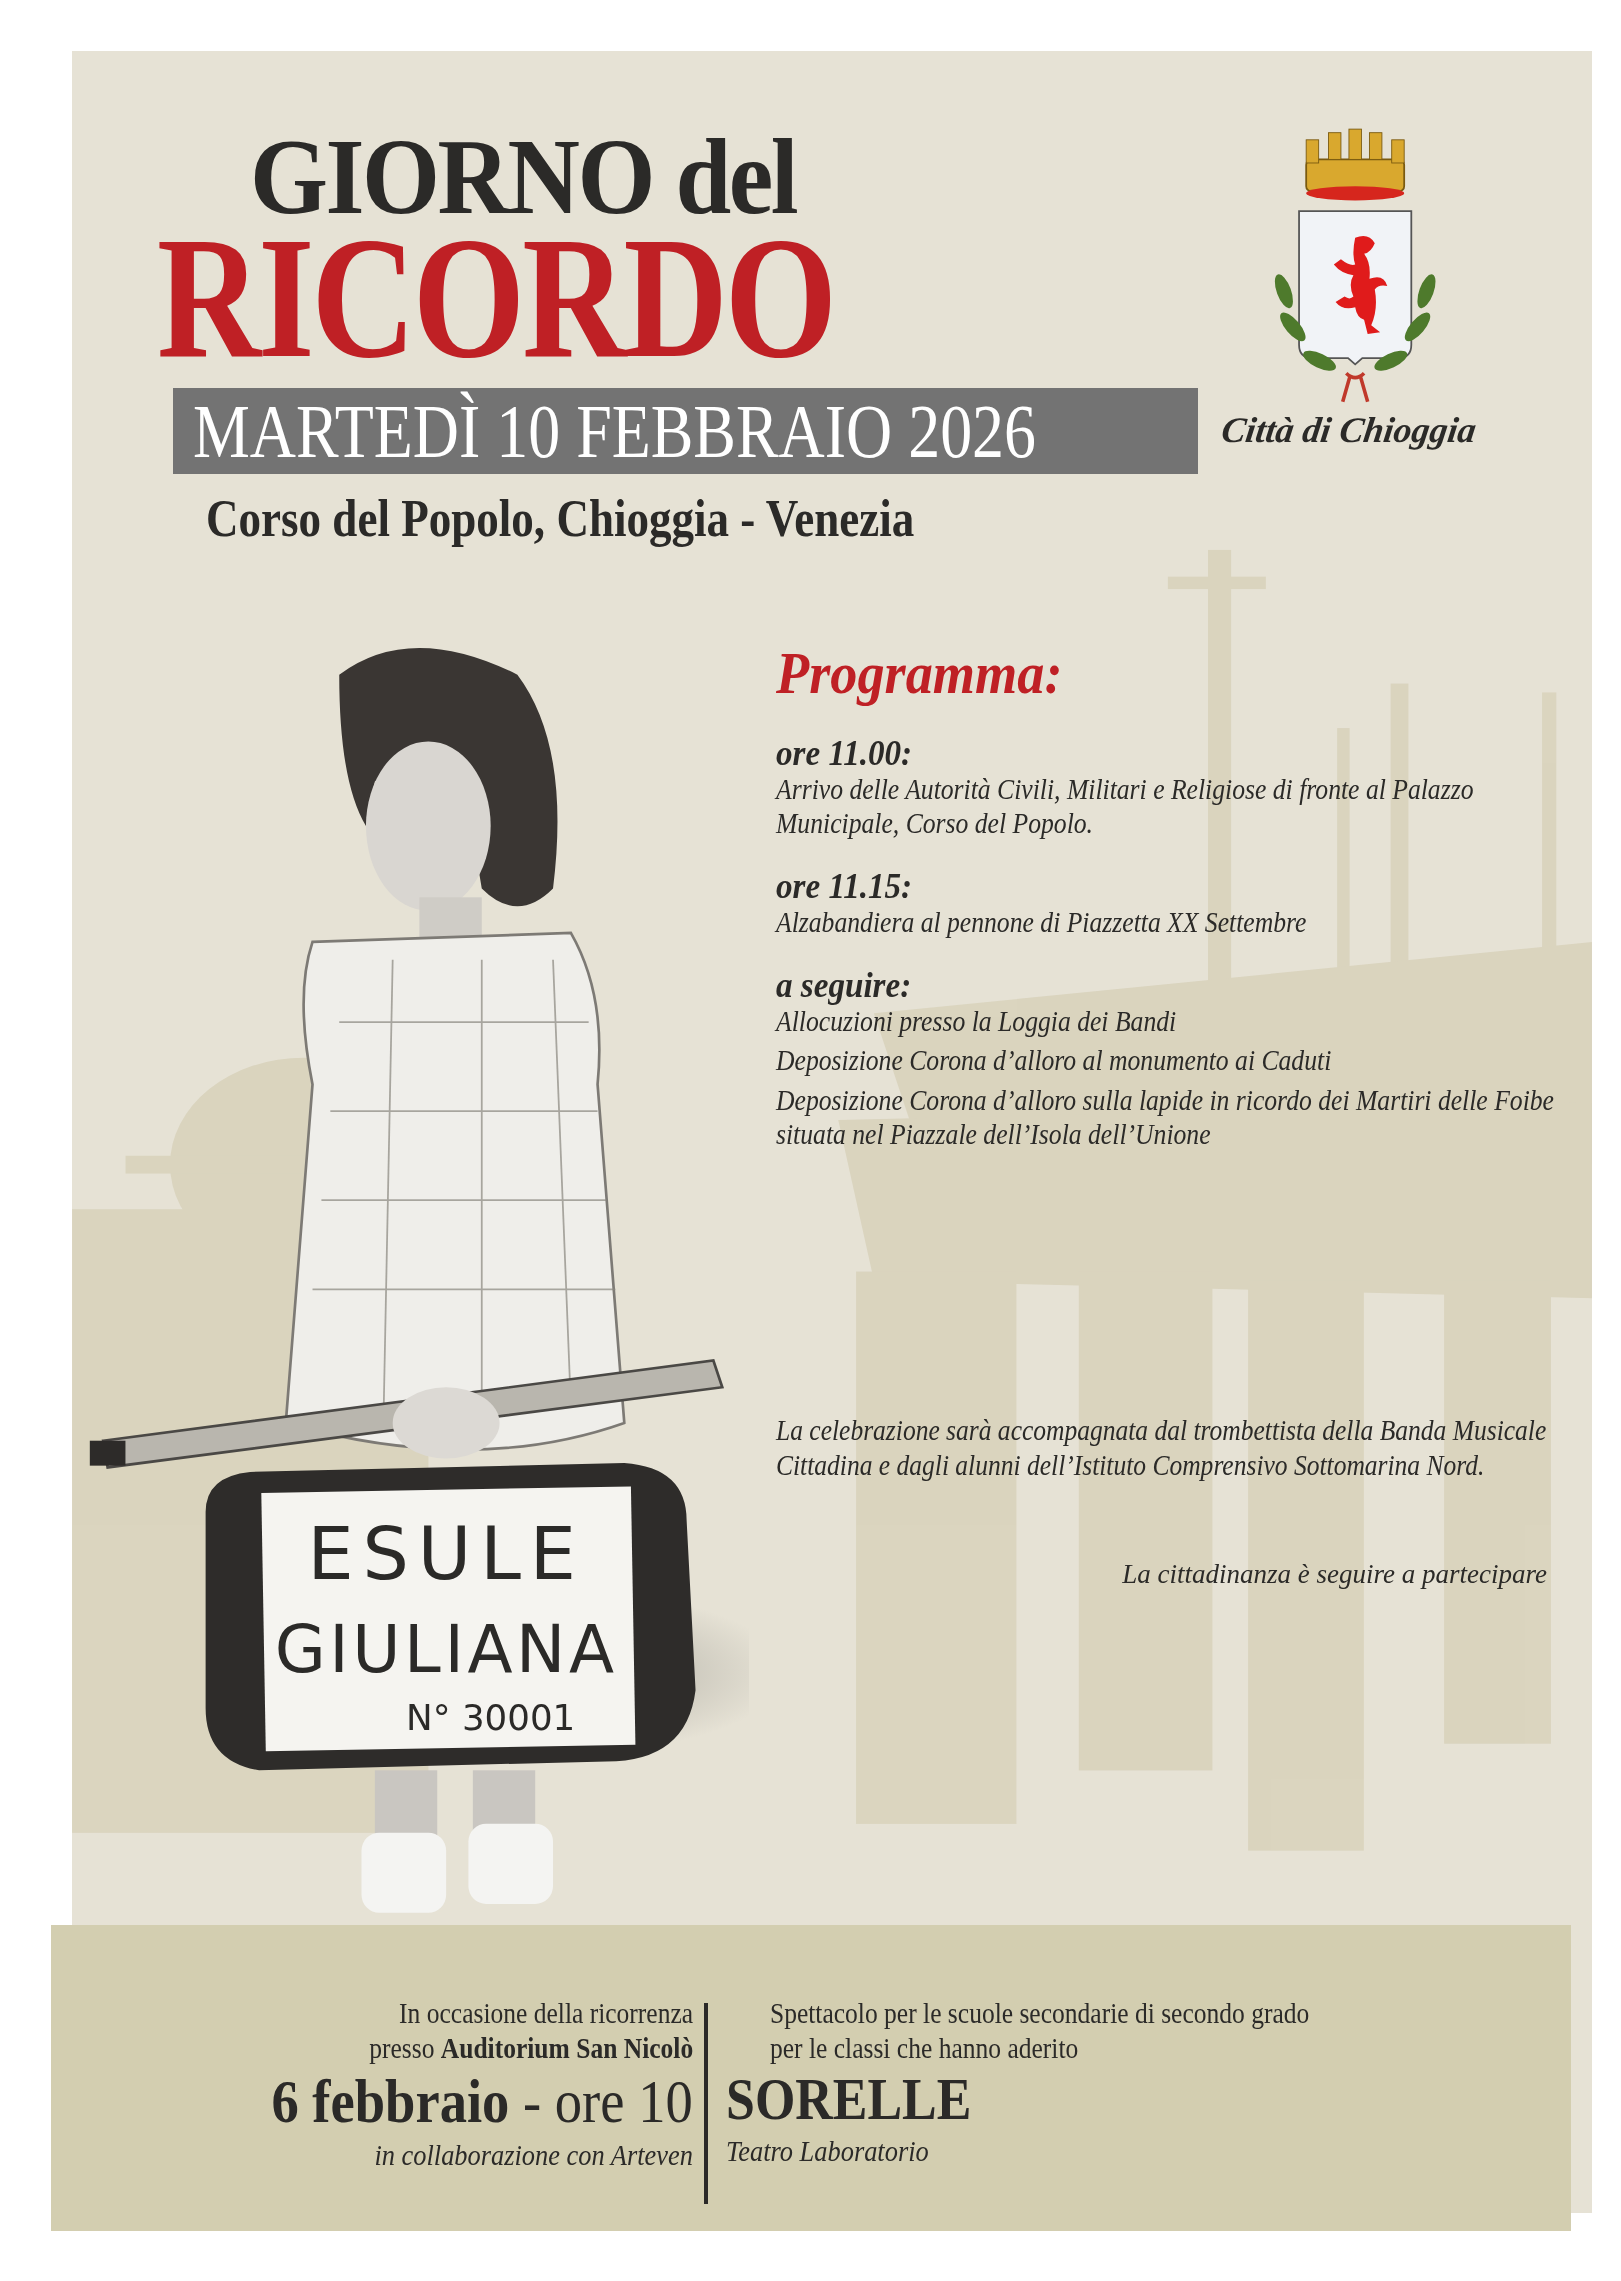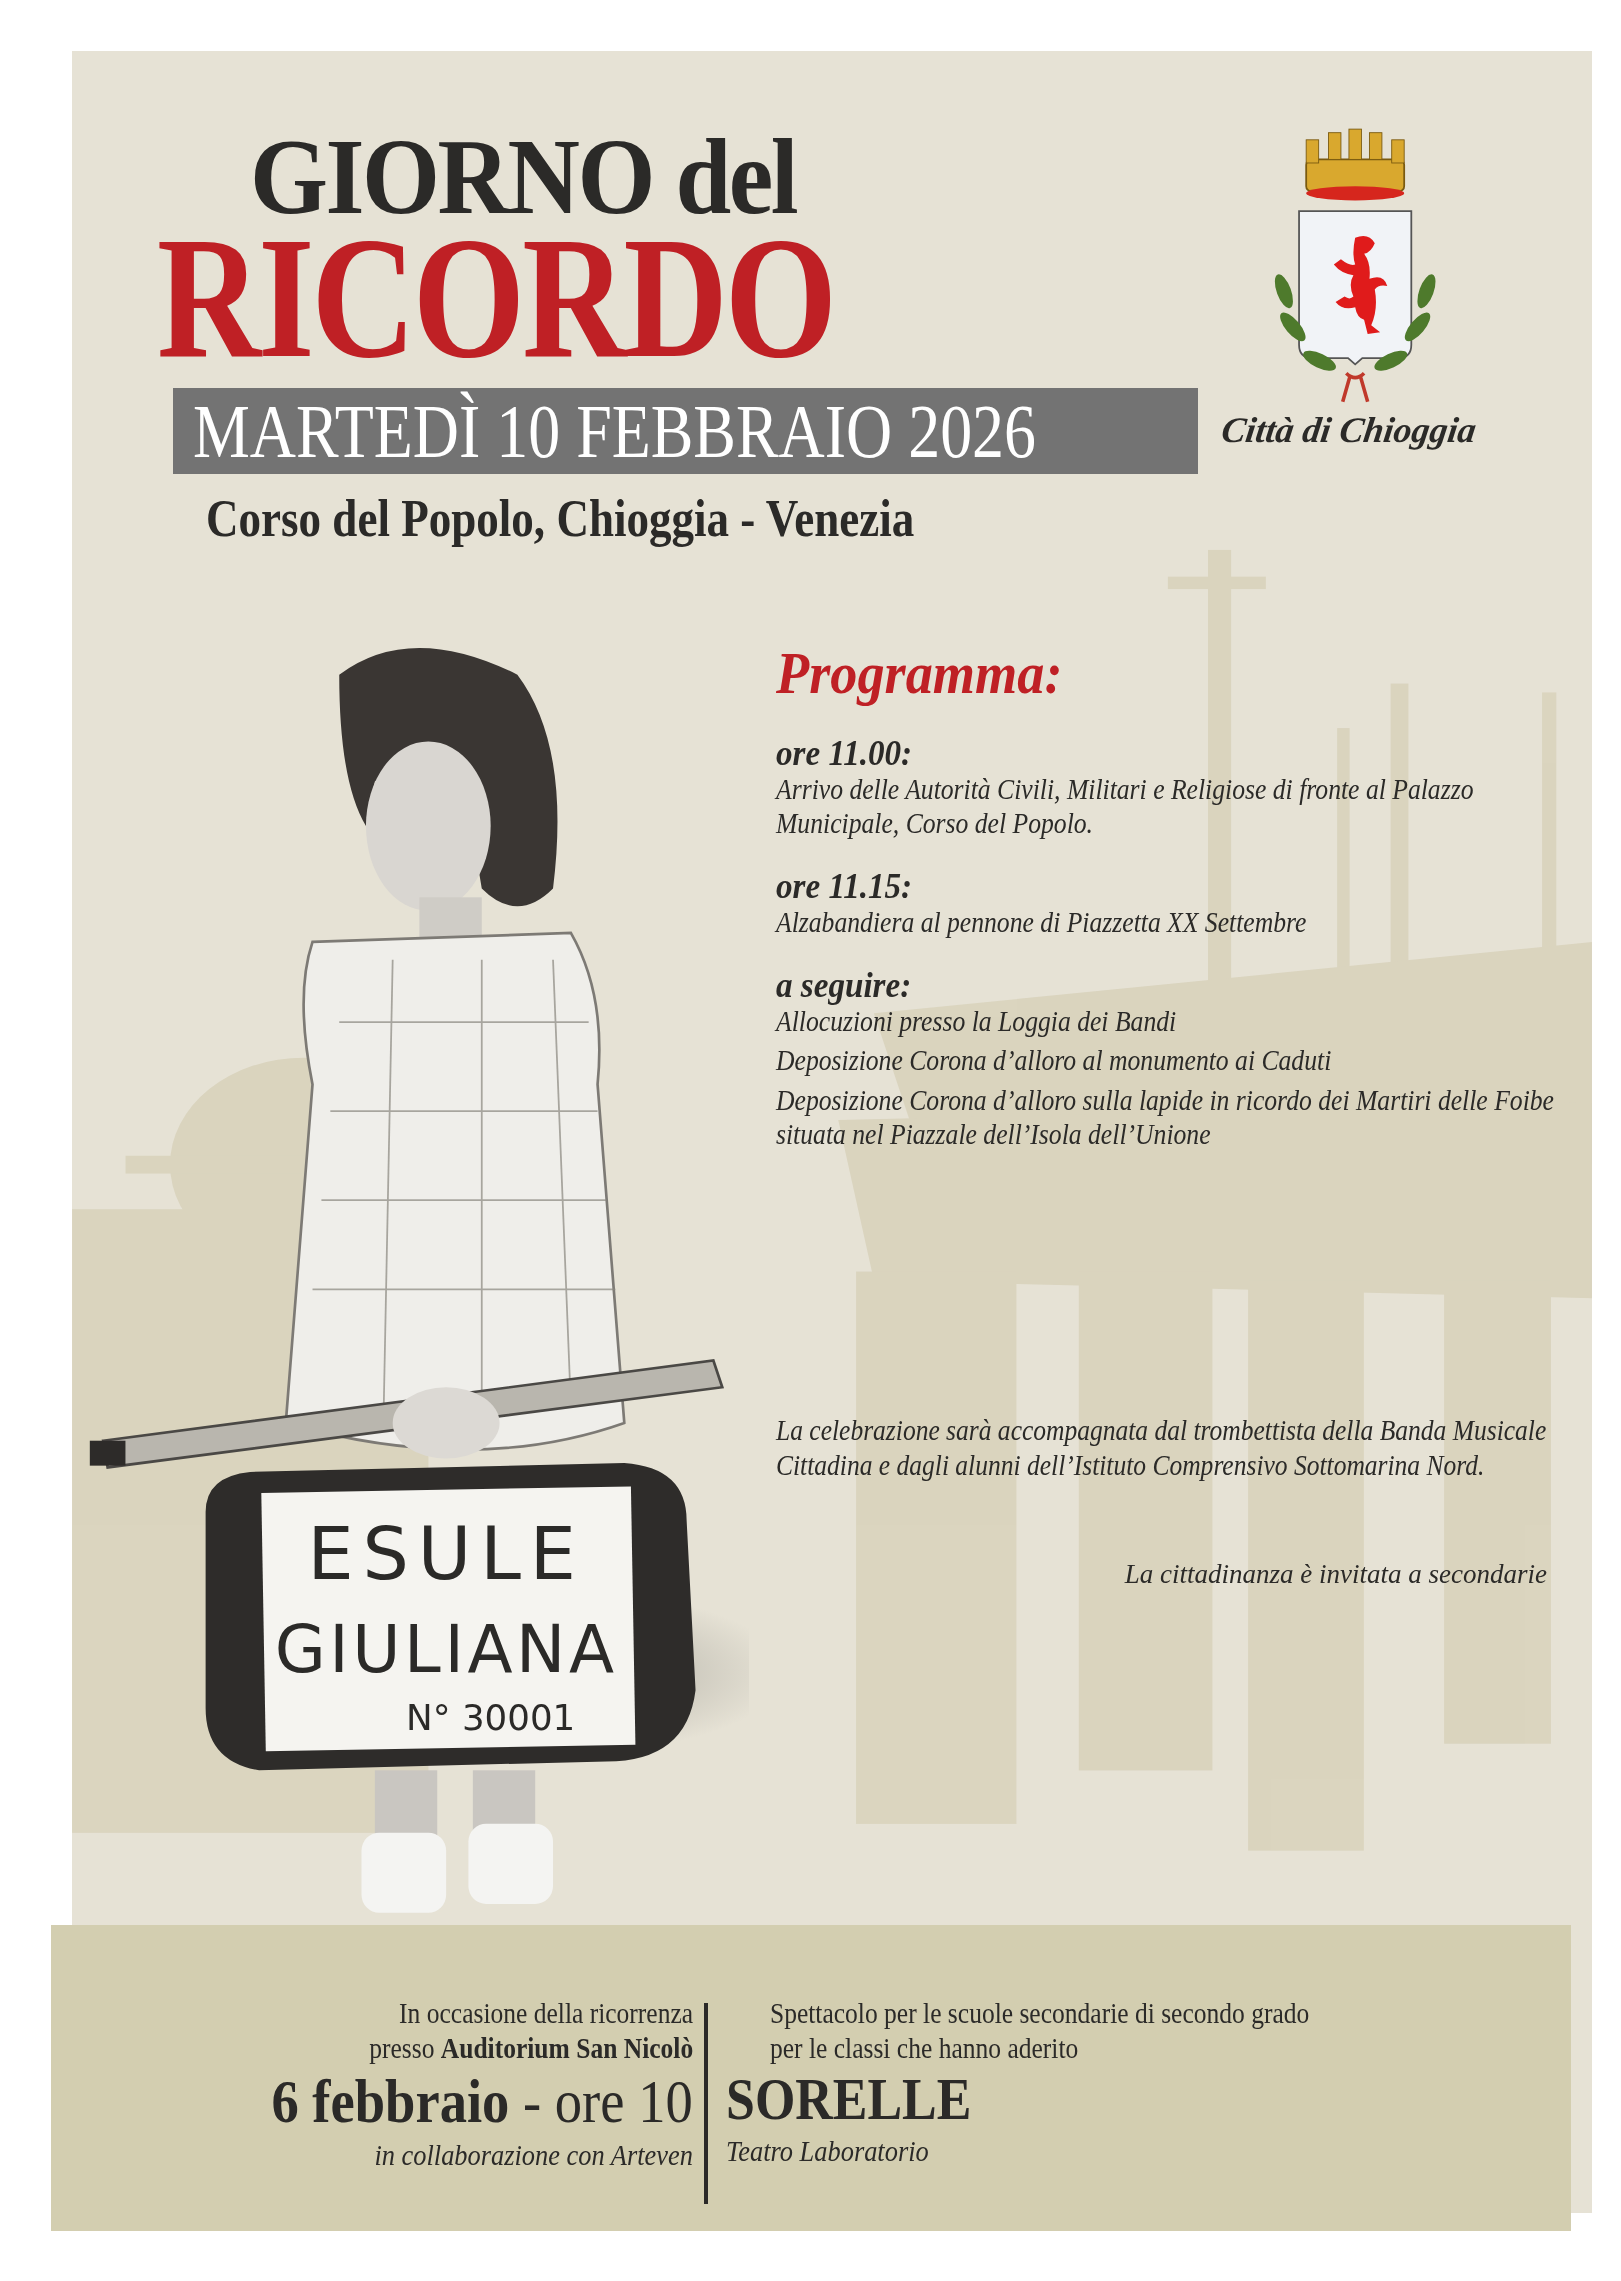--- a/index.html
+++ b/index.html
@@ -209,21 +209,21 @@
       <div class="prog-time">a seguire:</div>
       <div class="prog-desc">
         <div class="prog-desc-item">Allocuzioni presso la Loggia dei Bandi</div>
         <div class="prog-desc-item">Deposizione Corona d’alloro al monumento ai Caduti</div>
         <div class="prog-desc-item">Deposizione Corona d’alloro sulla lapide in ricordo dei Martiri delle Foibe situata nel Piazzale dell’Isola dell’Unione</div>
       </div>
     </div>
   </div>
 
   <div class="note">La celebrazione sarà accompagnata dal trombettista della Banda Musicale Cittadina e dagli alunni dell’Istituto Comprensivo Sottomarina Nord.</div>
-  <div class="invite">La cittadinanza è invitata a secondarie</div>
+  <div class="invite">La cittadinanza è seguire a partecipare</div>
 </div>
 
 <div class="poster-bottom">
   <div class="foot-left">
     <div class="foot-line"><span class="squeeze">In occasione della ricorrenza</span></div>
     <div class="foot-line"><span class="squeeze"><span>presso </span><b>Auditorium San Nicolò</b></span></div>
     <div class="foot-big"><span class="squeeze"><b>6 febbraio</b><span> - ore 10</span></span></div>
     <div class="foot-italic"><span class="squeeze">in collaborazione con Arteven</span></div>
   </div>
 

